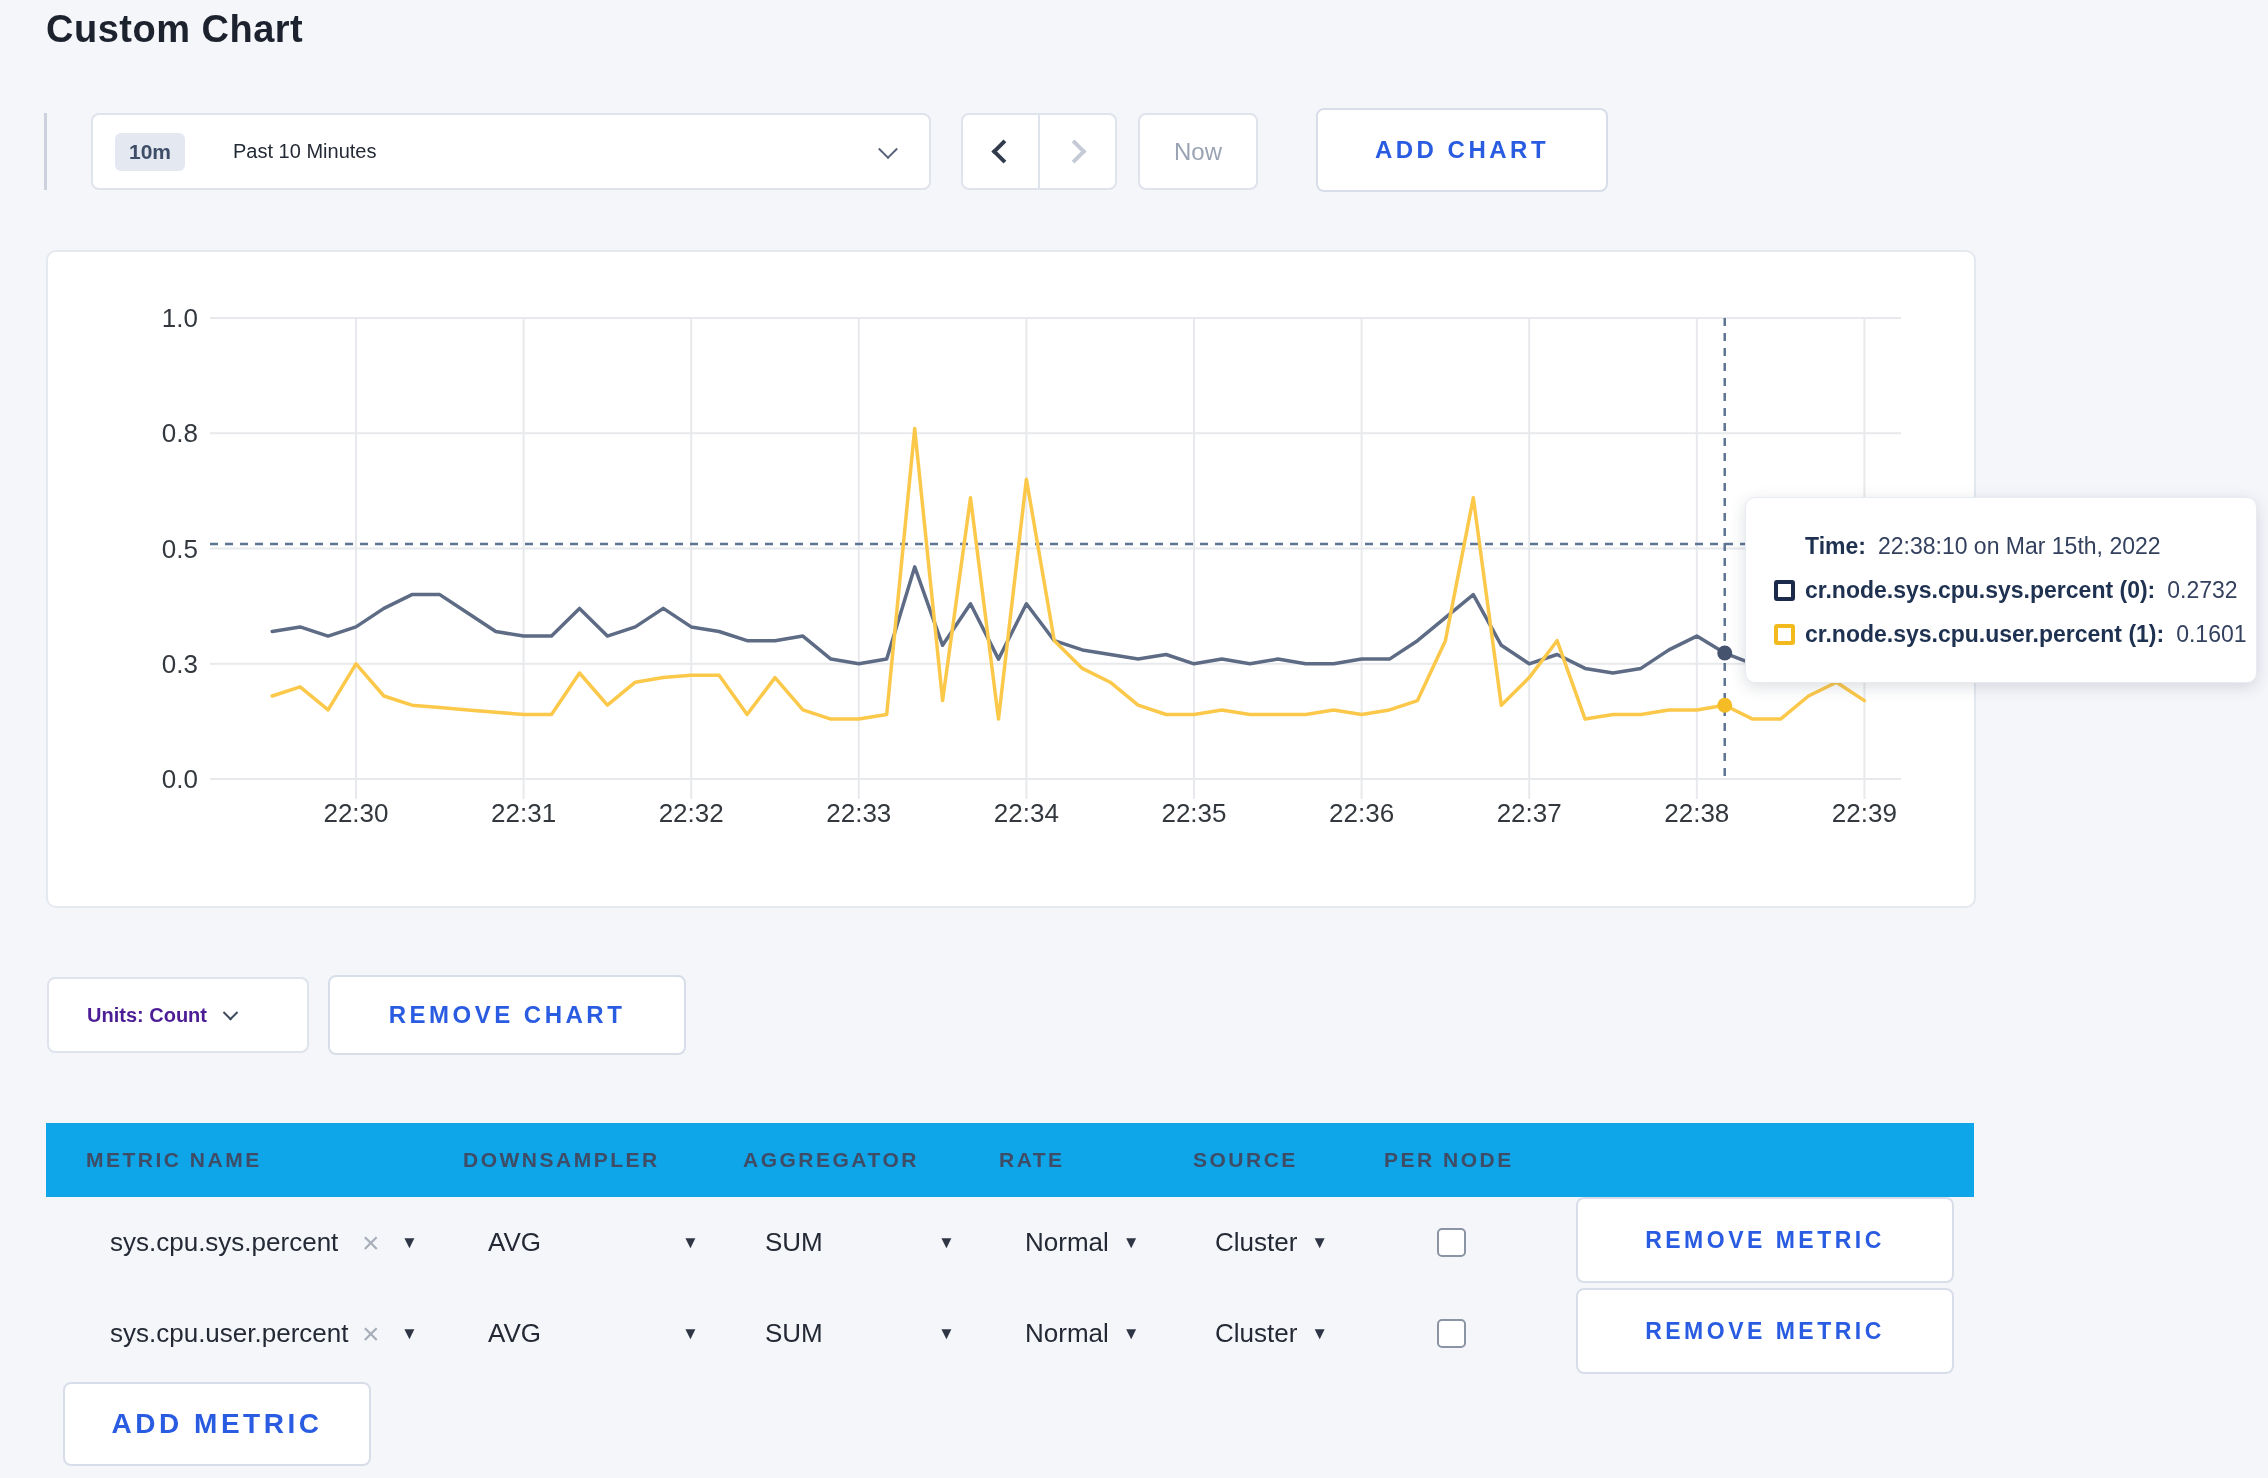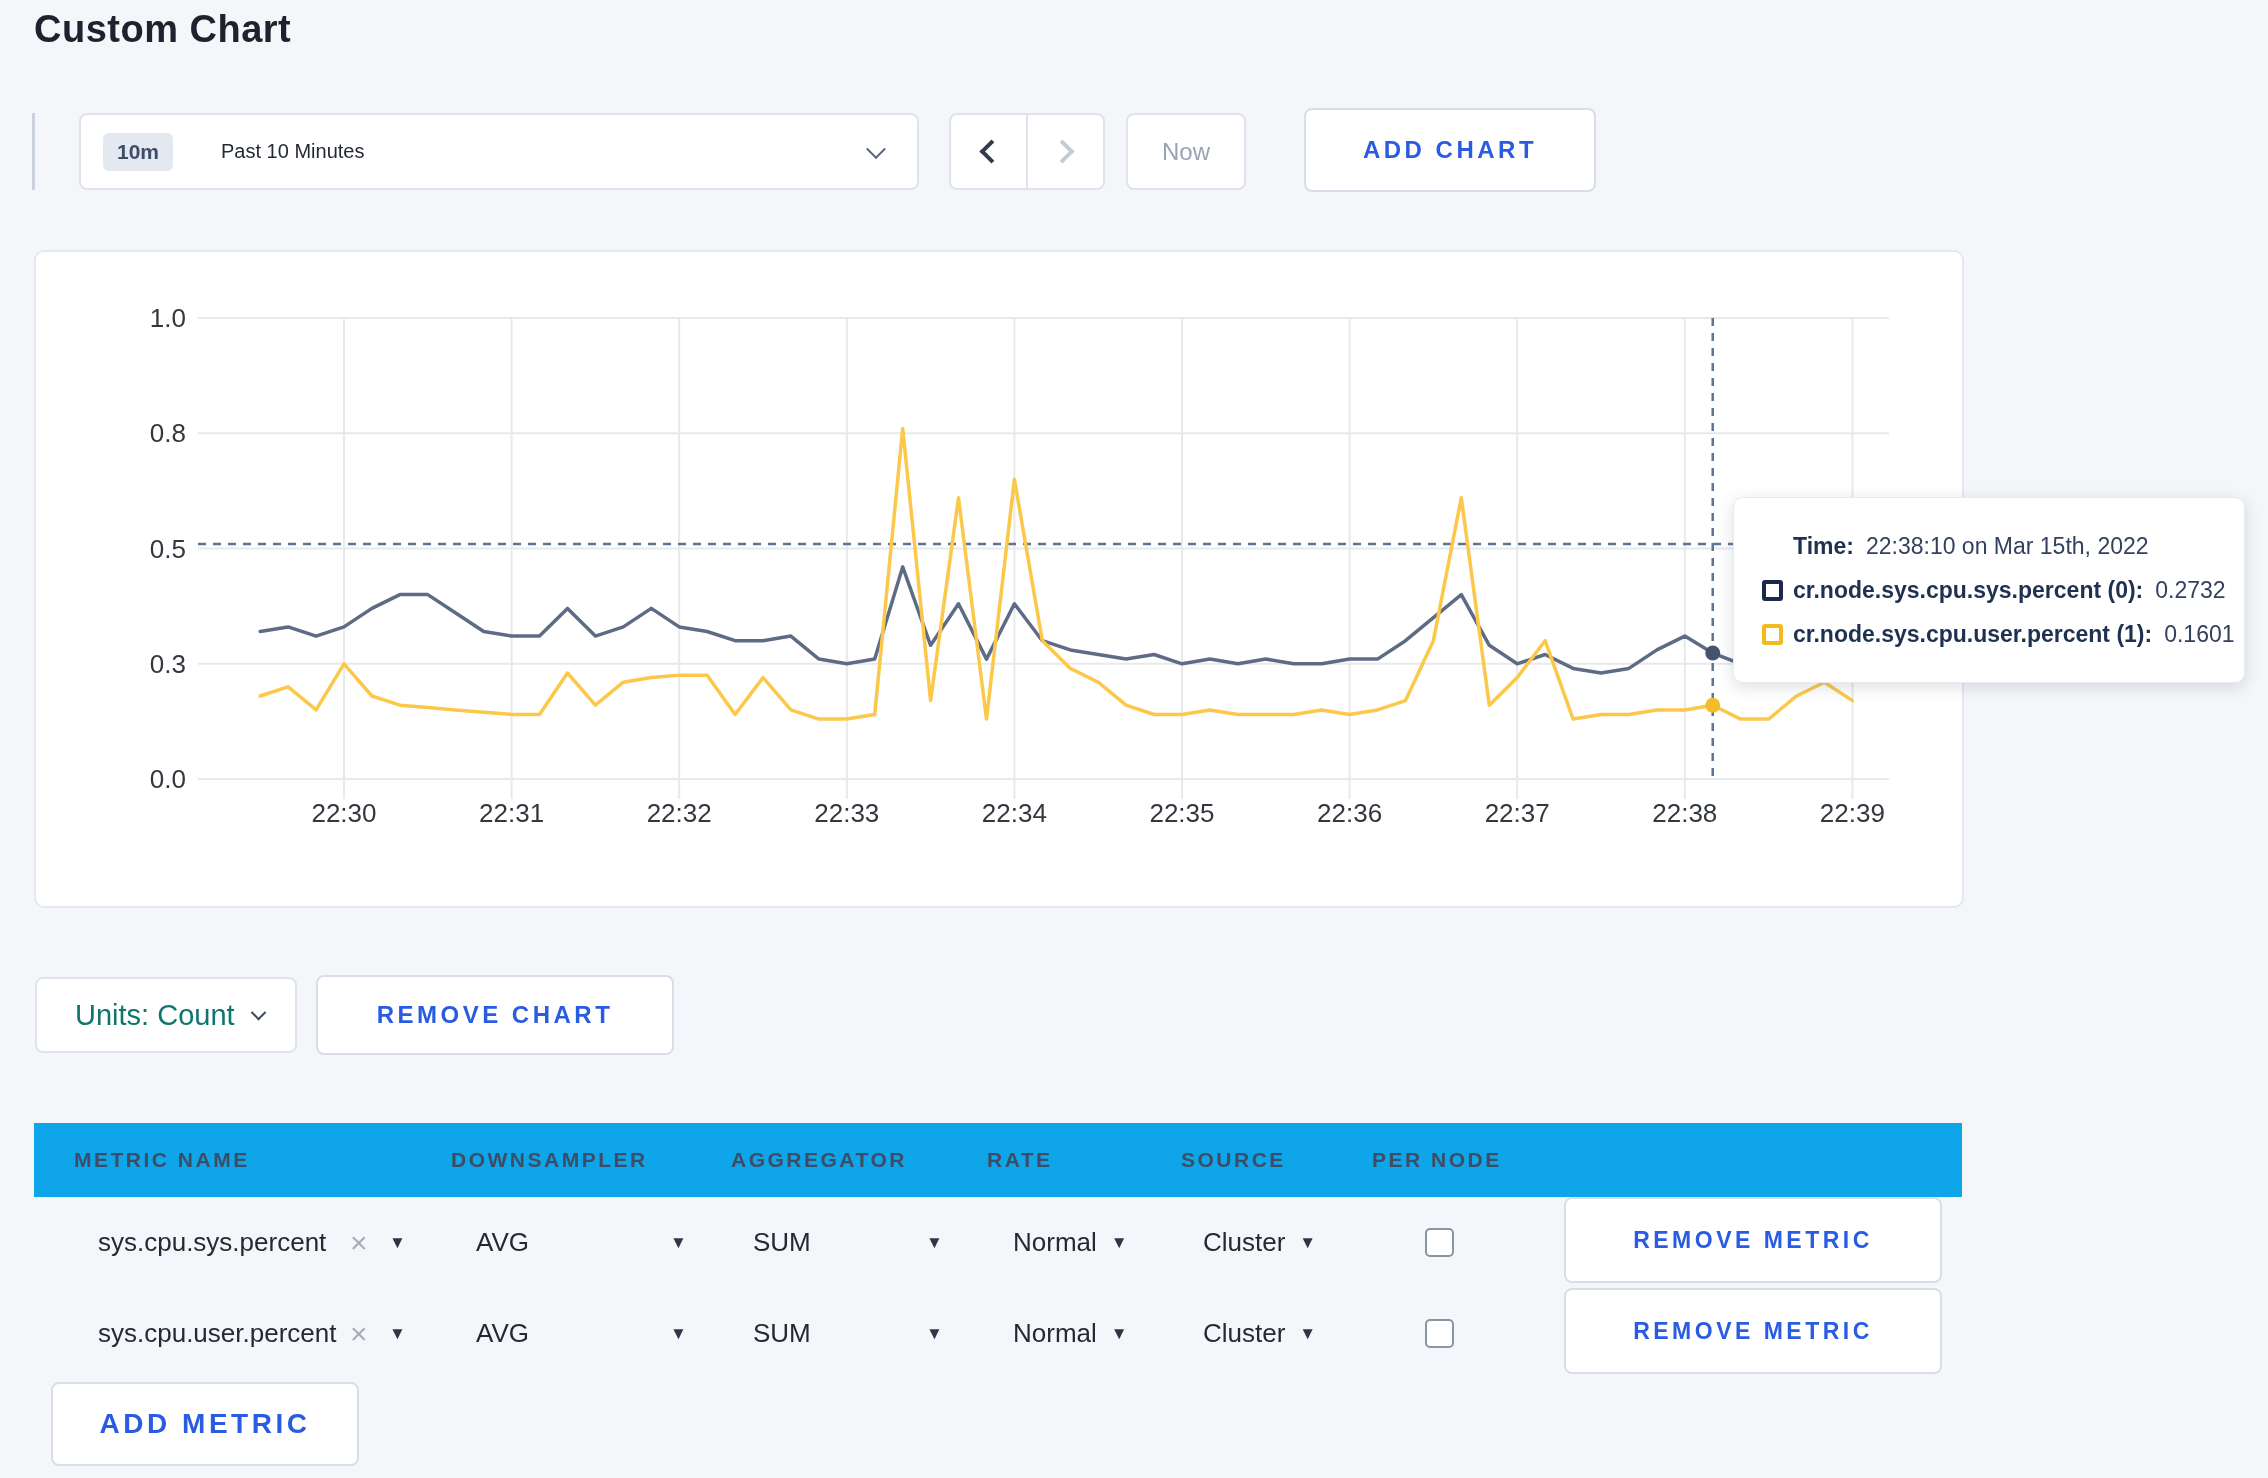--- a/index.html
+++ b/index.html
@@ -1,18 +1,18 @@
 <!DOCTYPE html>
 <html><head>
 <meta charset="utf-8">
 <style>
   * { margin:0; padding:0; box-sizing:border-box; }
   html,body { width:2268px; height:1478px; }
   body { font-family:"Liberation Sans", sans-serif; background:#f5f6fa; position:relative; overflow:hidden; }
-  .page { position:absolute; left:4px; top:0; width:1888px; height:1478px; background:#f5f6fa; }
+  .page { position:absolute; left:16px; top:0; width:1888px; height:1478px; background:#f5f6fa; }
 
   
   .page-title { position:absolute; left:30px; top:8px; font-size:38px; font-weight:600; color:#1c222e; letter-spacing:0.5px; }
 
   
   .toolbar-divider { position:absolute; left:28px; top:113px; width:3px; height:77px; background:#ccd2dd; }
   .time-select { position:absolute; left:75px; top:113px; width:840px; height:77px; background:#fff;
     border:2px solid #dfe3ec; border-radius:8px; display:flex; align-items:center; padding:0 34px 0 22px; cursor:pointer; }
   .tw-badge { background:#e4e8f1; color:#3e4e68; font-size:21px; font-weight:bold; padding:7px 14px; border-radius:6px; margin-right:48px; }
   .tw-label { font-size:20px; color:#242a35; }
@@ -43,21 +43,21 @@
   .tt-time { margin-left:31px; }
   .tt-label { font-weight:bold; color:#1e3150; }
   .tt-value { color:#33415e; margin-left:12px;text-align:right; }
   .tt-sq { width:21px; height:21px; border-radius:3px; background:#fff; margin-right:10px; flex:0 0 auto; }
   .sq-sys { border:4px solid #1b294b; }
   .sq-user { border:4px solid #f2ba1d; }
 
   
   .units-select { position:absolute; left:31px; top:977px; width:262px; height:76px; background:#fff;
     border:2px solid #dfe3ec; border-radius:8px; display:flex; align-items:center; padding-left:38px; cursor:pointer; }
-  .units-label { font-size:29px; font-weight:normal; color:#0f766e; }
+  .units-label { font-size:20px; font-weight:bold; color:#4c1d95; }
   .units-select .chev-down { width:11px; height:11px; margin-left:18px; border-color:#3e4a5e; }
   .remove-chart-btn { position:absolute; left:312px; top:975px; width:358px; height:80px; font-size:24px; }
 
   
   .table-header { position:absolute; left:30px; top:1123px; width:1928px; height:74px; background:#0ea5e9; }
   .th { position:absolute; top:0; height:74px; line-height:74px; font-size:21px; font-weight:600; letter-spacing:2.5px; color:#3f4c66; }
   .th-metric { left:40px; } .th-downsampler { left:417px; } .th-aggregator { left:697px; }
   .th-rate { left:953px; } .th-source { left:1147px; } .th-pernode { left:1338px; }
 
   .metric-row { position:absolute; left:30px; width:1928px; height:91px; }

